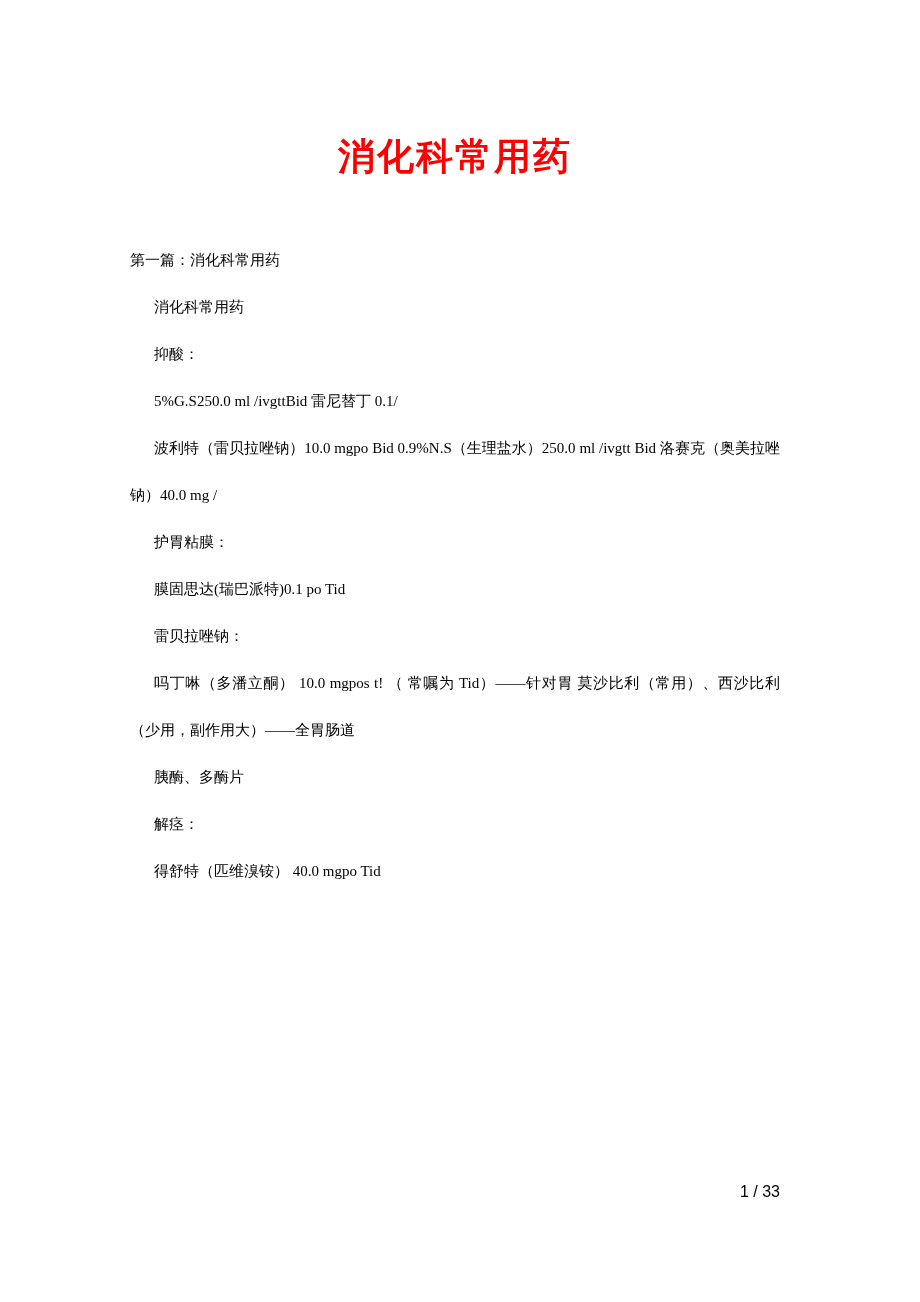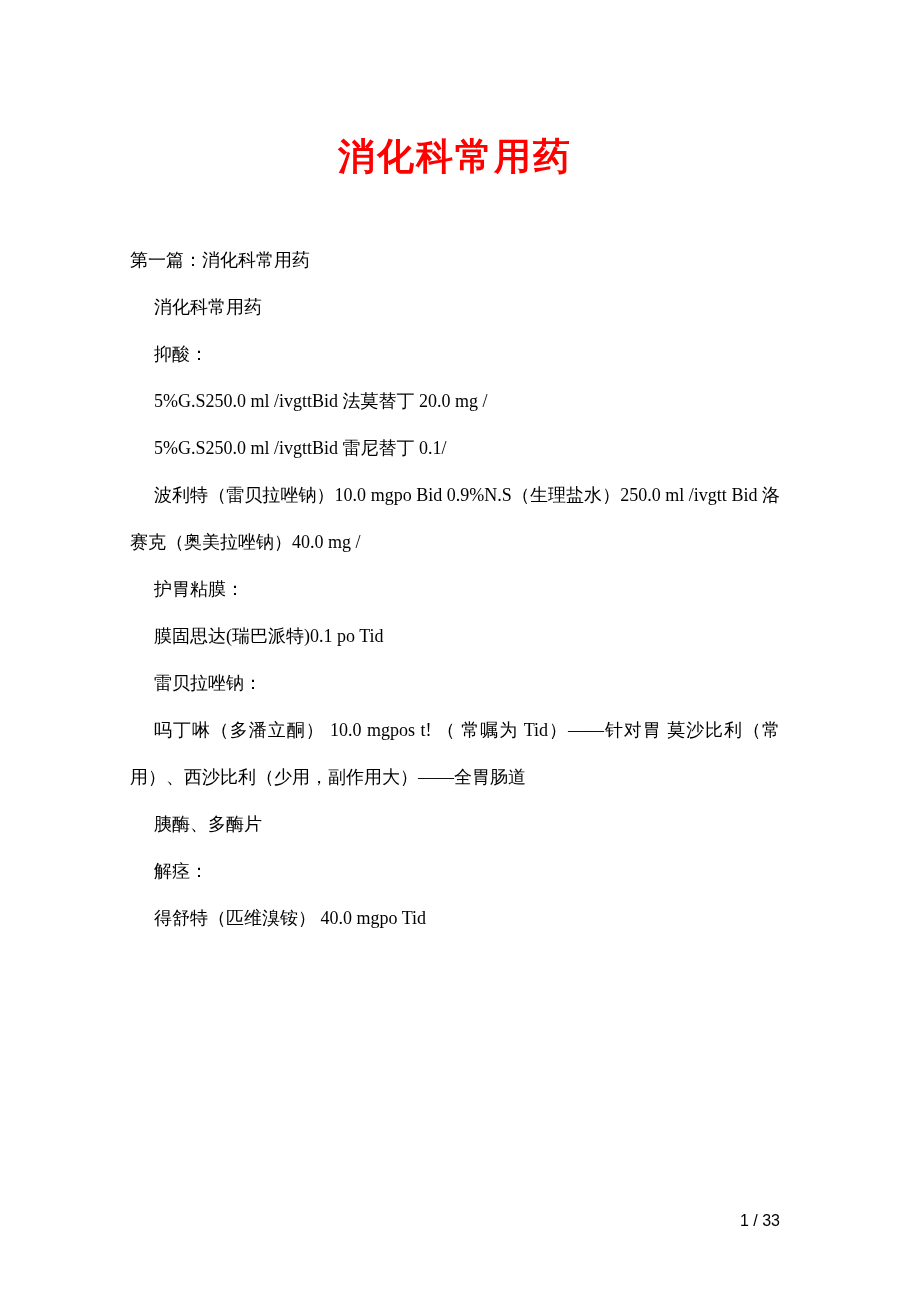--- a/index.html
+++ b/index.html
@@ -28,55 +28,54 @@
     font-family: "Liberation Sans", "DejaVu Sans", sans-serif;
     font-weight: bold;
     font-size: 37px;
     letter-spacing: 2px;
     margin: 0;
     padding-top: 135px;
     line-height: 1.2;
   }
   .body-text {
     margin-top: 58px;
-    font-size: 18px;
+    font-size: 15px;
     line-height: 47px;
     text-align: justify;
   }
   .para {
     margin: 0;
     text-indent: 0;
   }
   .para.indent {
     text-indent: 24px;
   }
   .para.flush {
     text-indent: 0;
   }
   .page-number {
     position: absolute;
     right: 140px;
-    bottom: 72px;
+    bottom: 101px;
     font-size: 16px;
     font-family: "Liberation Sans", "DejaVu Sans", sans-serif;
     color: #000000;
   }
 </style>
 </head>
 <body>
 
 <div class="page">
 
   <h1 class="doc-title">消化科常用药</h1>
 
   <div class="body-text">
     <p class="para flush">第一篇：消化科常用药</p>
     <p class="para indent">消化科常用药</p>
     <p class="para indent">抑酸：</p>
-    <p class="para indent">5%G.S250.0 ml /ivgttBid  法莫替丁 20.0 mg /</p>
     <p class="para indent">5%G.S250.0 ml /ivgttBid  雷尼替丁 0.1/</p>
     <p class="para indent">波利特（雷贝拉唑钠）10.0 mgpo Bid 0.9%N.S（生理盐水）250.0 ml /ivgtt Bid 洛赛克（奥美拉唑钠）40.0 mg /</p>
     <p class="para indent">护胃粘膜：</p>
     <p class="para indent">膜固思达(瑞巴派特)0.1 po Tid</p>
     <p class="para indent">雷贝拉唑钠：</p>
     <p class="para indent">吗丁啉（多潘立酮）  10.0 mgpos t!  （ 常嘱为 Tid）——针对胃  莫沙比利（常用）、西沙比利（少用，副作用大）——全胃肠道</p>
     <p class="para indent">胰酶、多酶片</p>
     <p class="para indent">解痉：</p>
     <p class="para indent">得舒特（匹维溴铵）  40.0 mgpo Tid</p>
   </div>

